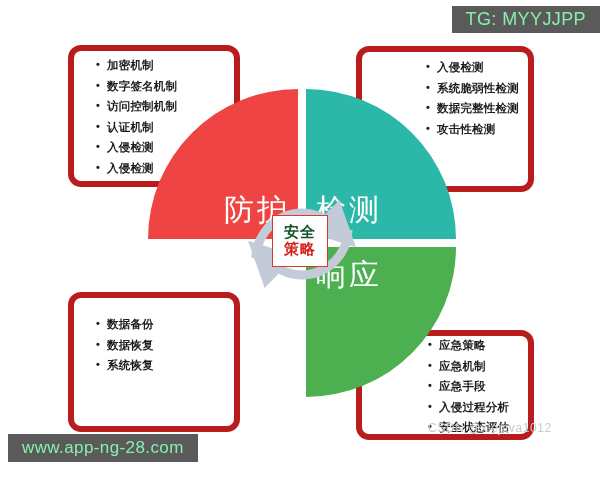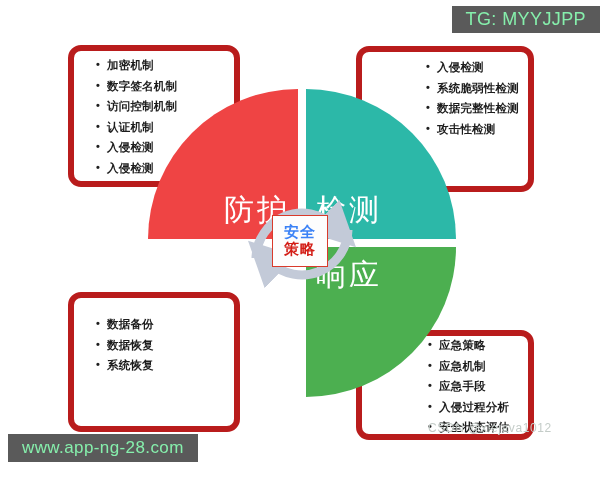--- a/index.html
+++ b/index.html
@@ -250,21 +250,21 @@
         <path d="M0,0 L5,2.5 L0,5 z" fill="#c3cad8"></path>
       </marker>
     </defs>
 
     <path d="M 18 78 A 46 46 0 0 1 96 46" fill="none" stroke="#c3cad8" stroke-width="9" stroke-linecap="butt" marker-end="url(#arrowhead-cw)"></path>
 
     <path d="M 110 50 A 46 46 0 0 1 32 82" fill="none" stroke="#c3cad8" stroke-width="9" stroke-linecap="butt" marker-end="url(#arrowhead-cw)"></path>
   </svg>
 
   <div id="policy-badge" style="border-color: rgb(217, 58, 43);">
-    <span class="policy-line" style="color: #3b82f6;">安全</span>
+    <span class="policy-line" style="color: #14532d;">安全</span>
     <span class="policy-line" style="color: rgb(211, 30, 23);">策略</span>
   </div>
 
   <div class="wm-badge" id="tg-badge" style="background: rgb(90, 90, 90);">TG: MYYJJPP</div>
 
   <div class="wm-badge" id="site-badge" style="background: rgb(90, 90, 90);">www.app-ng-28.com</div>
 
   <div id="csdn-watermark">CSDN @xiejava1012</div>
 
 </div>

